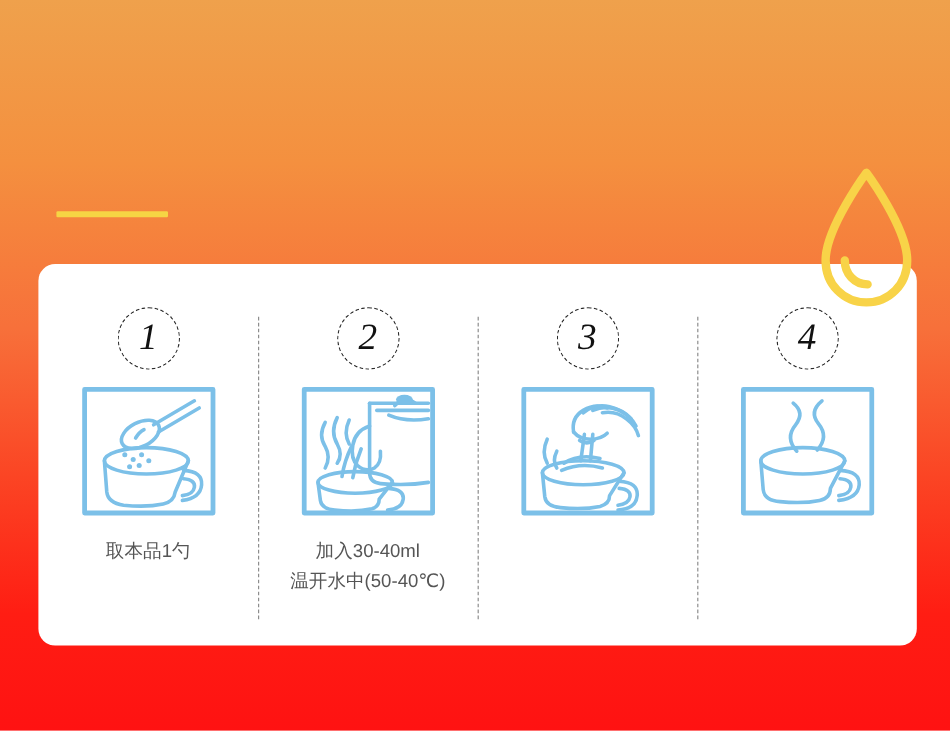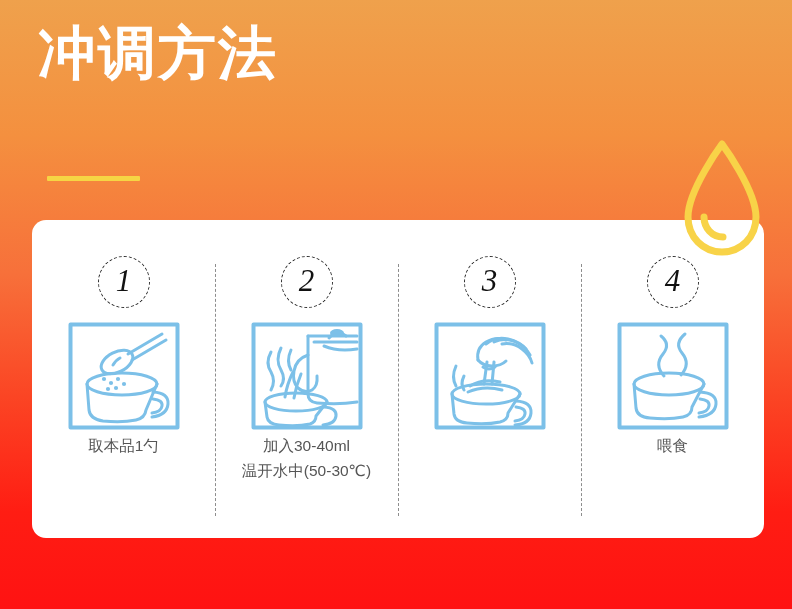--- a/index.html
+++ b/index.html
@@ -102,35 +102,34 @@
   }
 
   
   .step-illustration {
     margin-top:14px;
     width:112px; height:108px;
   }
   .step-illustration svg { display:block; width:100%; height:100%; }
 
   .step-caption {
-    margin-top:3px;
+    margin-top:17px;
     text-align:center;
     color:#555555;
     font-size:15.5px;
     line-height:1.62;
     white-space:nowrap;
   }
   .step-caption .line { display:block; }
 </style>
 </head>
 <body>
 
 <div id="page">
 
-  <div id="title">冲调方法</div>
 
   <div id="accent-rule"></div>
 
   <div id="waterdrop">
     <svg viewBox="0 0 84 124" fill="none" xmlns="http://www.w3.org/2000/svg">
       <path d="M42 6 C42 6 76 52 76 79 C76 99 61 114 42 114 C23 114 8 99 8 79 C8 52 42 6 42 6 Z" stroke="#f8d348" stroke-width="7" stroke-linejoin="round" fill="none"></path>
       <path d="M24 79 C24 90 32 99 43 99" stroke="#f8d348" stroke-width="7" stroke-linecap="round" fill="none"></path>
     </svg>
   </div>
 
@@ -192,21 +191,21 @@
             <path d="M30 26 q-6 12 0 22 q5 9 0 16"></path>
             <path d="M40 28 q-5 11 0 20"></path>
 
             <ellipse cx="45" cy="80" rx="31" ry="9"></ellipse>
             <path d="M14 80 L16 95 q1 7 12 8 q18 2 31 -1 q6 -2 6 -8 L76 80"></path>
             <path d="M73 85 q13 1 12 9 q-1 8 -13 9"></path>
           </svg>
         </div>
         <div class="step-caption">
           <span class="line">加入30-40ml</span>
-          <span class="line">温开水中(50-30℃)</span>
+          <span class="line">温开水中(50-40℃)</span>
         </div>
       </div>
 
       <div class="step">
         <div class="step-badge">3</div>
         <div class="step-illustration">
           <svg viewBox="0 0 112 108" xmlns="http://www.w3.org/2000/svg" fill="none" stroke="#7cc0e8" stroke-width="3" stroke-linecap="round" stroke-linejoin="round">
             <rect x="2.5" y="2.5" width="107" height="103" stroke-width="4"></rect>
 
             <path d="M44 38 q-2 -12 8 -18 q10 -6 20 -2"></path>
@@ -244,20 +243,19 @@
 
             <ellipse cx="52" cy="62" rx="35" ry="11"></ellipse>
 
             <path d="M17 62 L19 86 q1 9 14 10 q19 2 33 -1 q9 -2 9 -10 L87 62"></path>
 
             <path d="M83 70 q17 1 16 12 q-1 11 -17 13"></path>
             <path d="M83 77 q10 1 9 7 q-1 6 -10 7"></path>
           </svg>
         </div>
         <div class="step-caption">
-          <span class="line">喂食</span>
         </div>
       </div>
 
     </div>
   </div>
 
 </div>
 
 </body></html>

